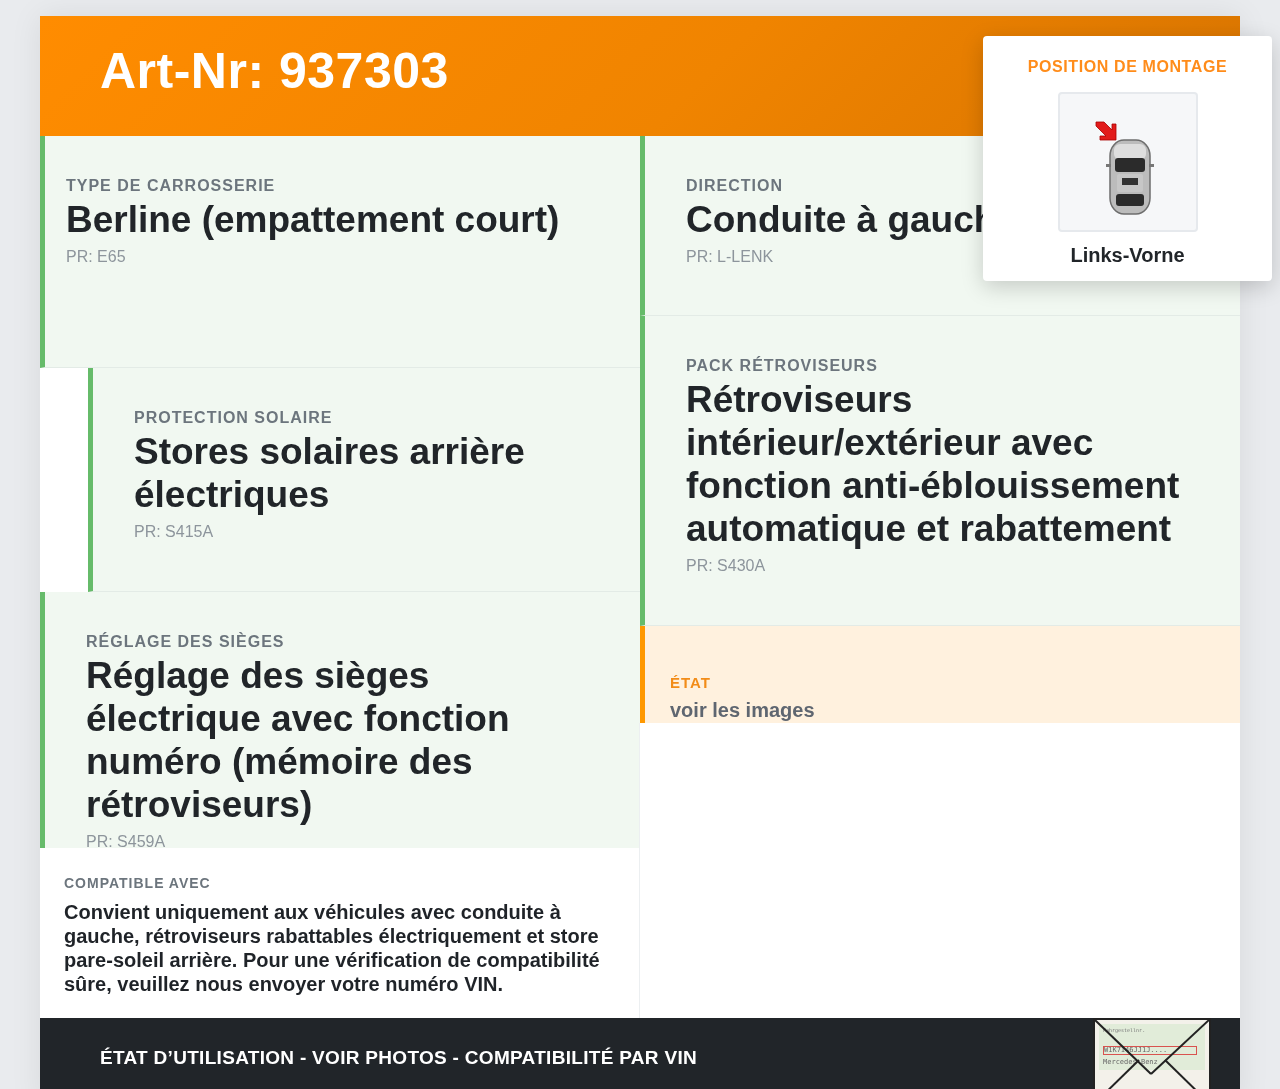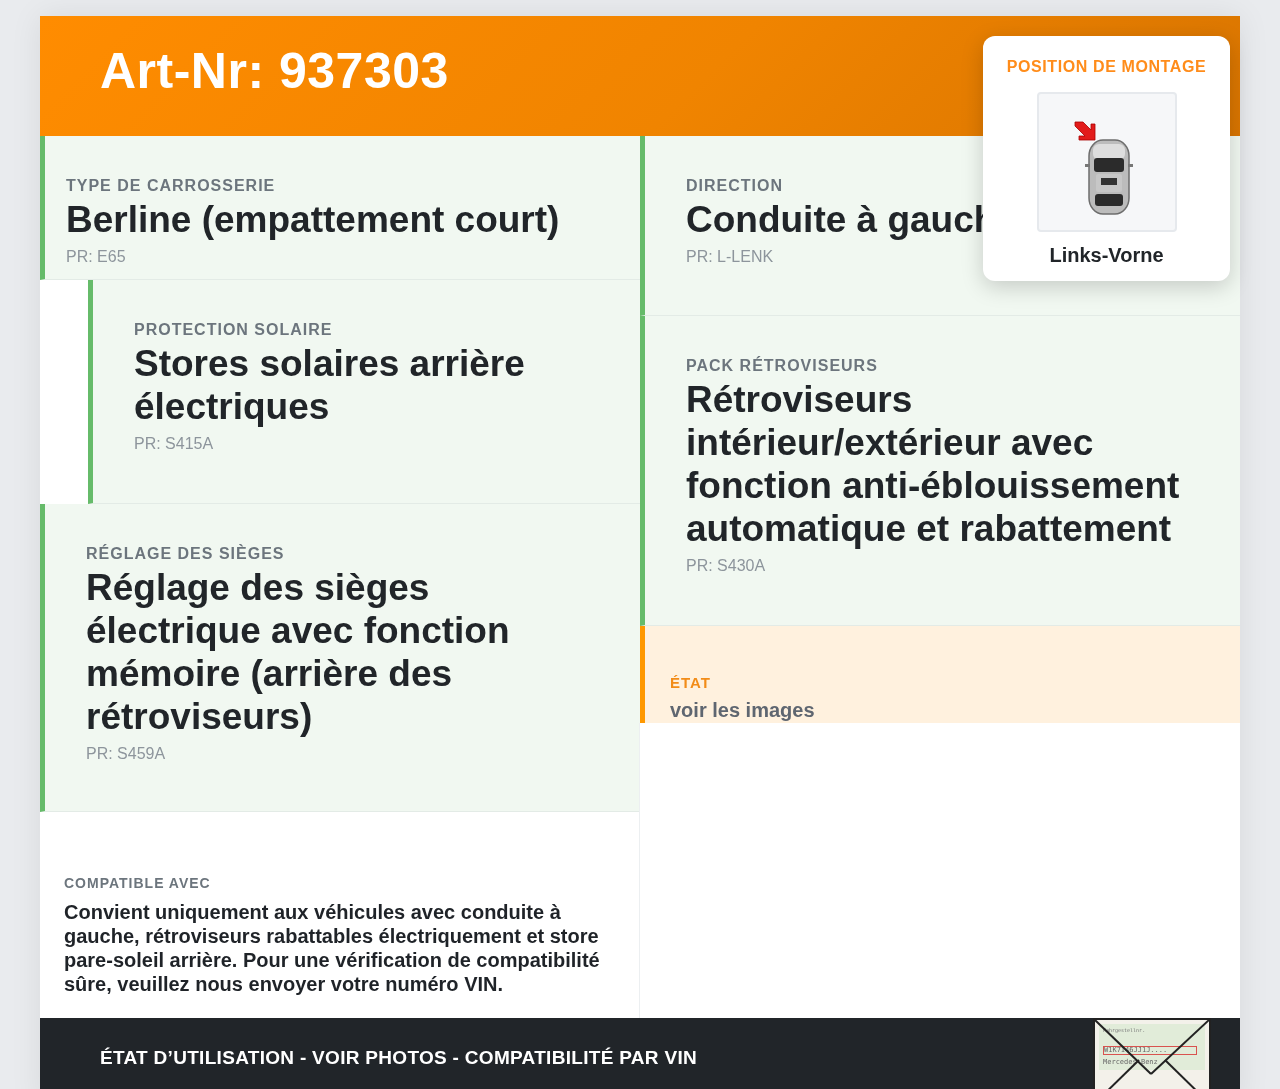--- a/index.html
+++ b/index.html
@@ -144,23 +144,23 @@
     position: absolute;
     left: 4px; top: 4px; width: 106px; height: 46px;
     background: #e1ecd9;
   }
   .vin-doc .line1 { position: absolute; left: 4px; top: 3px; font-size: 5px; color: #777; font-family: "DejaVu Sans Mono", monospace; }
   .vin-doc .line2 { position: absolute; left: 4px; top: 22px; width: 94px; height: 9px; border: 1px solid #d9534f; font-size: 7px; color: #666; font-family: "DejaVu Sans Mono", monospace; line-height: 7px; overflow: hidden; white-space: nowrap; }
   .vin-doc .line3 { position: absolute; left: 4px; top: 34px; font-size: 7px; color: #666; font-family: "DejaVu Sans Mono", monospace; }
   .mount-card {
     position: absolute;
     left: 943px; top: 20px;
-    width: 247px; height: 245px;
+    width: 289px; height: 245px;
     background: #ffffff;
-    border-radius: 12px;
+    border-radius: 4px;
     box-shadow: 0 6px 22px rgba(0,0,0,0.18);
     text-align: center;
   }
   .mount-title {
     margin-top: 22px;
     font-size: 16px;
     font-weight: 700;
     letter-spacing: 0.6px;
     color: #ff8c1a;
   }
@@ -183,33 +183,33 @@
 <body>
 
 <div class="page">
 
   <div class="header">
     <div class="header-title">Art-Nr: 937303</div>
   </div>
 
   <div class="grid">
     <div class="col col-left">
-      <div class="spec" style="height:144px;padding-left:21px;">
+      <div class="spec" style="height:232px;padding-left:21px;">
         <div class="spec-label">TYPE DE CARROSSERIE</div>
         <div class="spec-value">Berline (empattement court)</div>
         <div class="spec-pr">PR: E65</div>
       </div>
       <div class="spec" style="height:224px;margin-left:48px;">
         <div class="spec-label">PROTECTION SOLAIRE</div>
         <div class="spec-value" style="width:440px;">Stores solaires arrière électriques</div>
         <div class="spec-pr">PR: S415A</div>
       </div>
       <div class="spec" style="height:308px;">
         <div class="spec-label">RÉGLAGE DES SIÈGES</div>
-        <div class="spec-value" style="width:450px;">Réglage des sièges électrique avec fonction mémoire (arrière des rétroviseurs)</div>
+        <div class="spec-value" style="width:450px;">Réglage des sièges électrique avec fonction numéro (mémoire des rétroviseurs)</div>
         <div class="spec-pr">PR: S459A</div>
       </div>
     </div>
 
     <div class="col col-right">
       <div class="spec" style="height:180px;">
         <div class="spec-label">DIRECTION</div>
         <div class="spec-value" style="white-space:nowrap;">Conduite à gauche</div>
         <div class="spec-pr">PR: L-LENK</div>
       </div>

